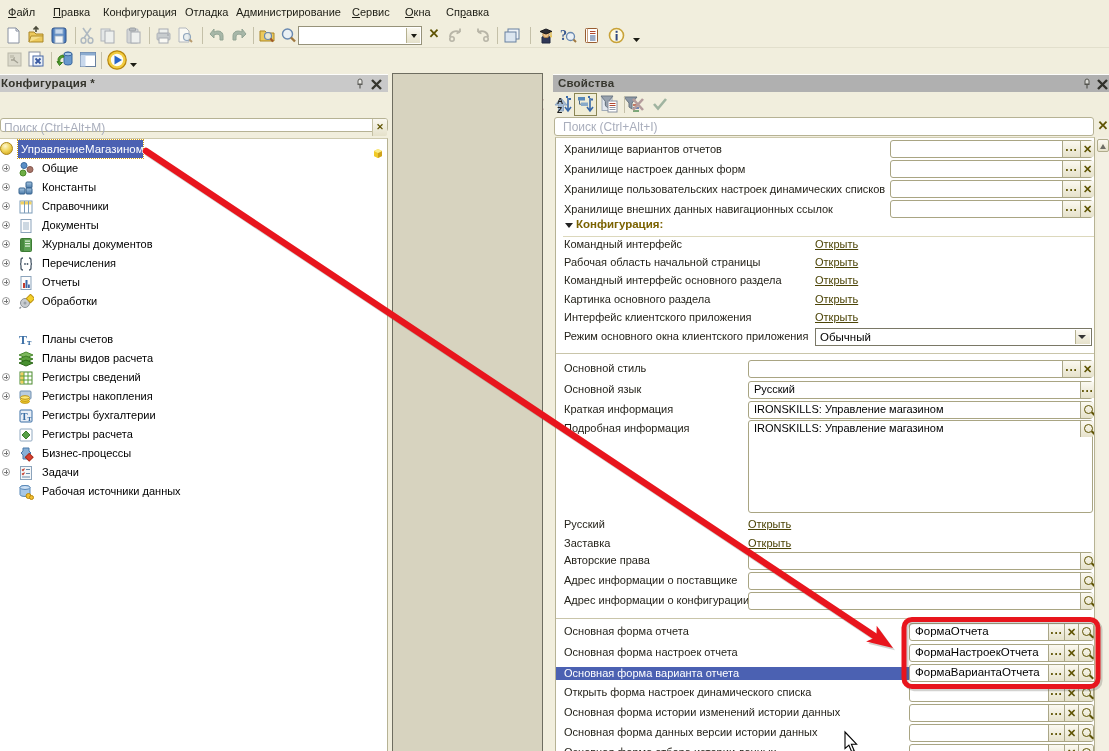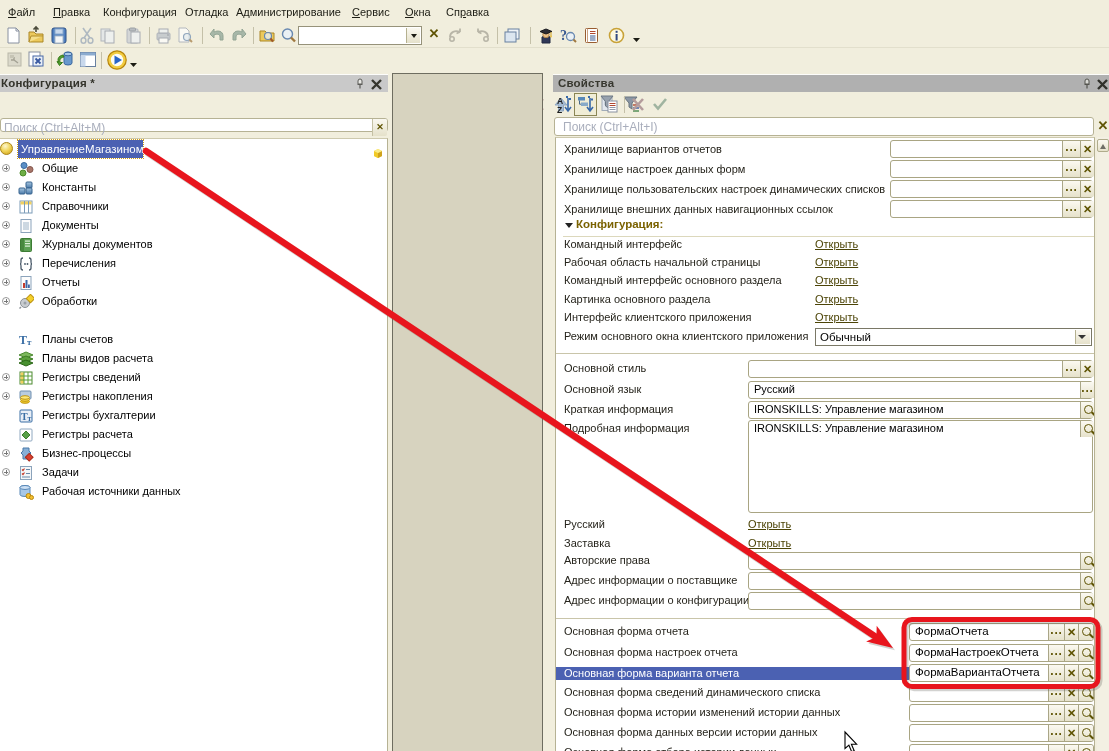--- a/index.html
+++ b/index.html
@@ -600,21 +600,21 @@
       <span class="bq" style="left:168px;width:15px"></span>
     </div>
 <div style="position:absolute;left:0;top:529px;width:353px;height:13px;background:#4b61b2;"></div>
 <div class="plbl" style="top:529px;color:#fff">Основная форма варианта отчета</div>
 <div class="field" style="left:353px;top:526px;width:221px">
       <span class="ftext">ФормаВариантаОтчета</span>
       <span class="bdots" style="left:138px;width:16px">...</span>
       <span class="bx" style="left:154px;width:14px">✕</span>
       <span class="bq" style="left:168px;width:15px"></span>
     </div>
-<div class="plbl" style="top:548px">Основная форма сведений динамического списка</div>
+<div class="plbl" style="top:548px">Открыть форма настроек динамического списка</div>
 <div class="field" style="left:353px;top:546px;width:185px">
       <span class="bdots" style="left:138px;width:16px">...</span>
       <span class="bx" style="left:154px;width:14px">✕</span>
       <span class="bq" style="left:168px;width:15px"></span>
     </div>
 <div class="plbl" style="top:568px">Основная форма истории изменений истории данных</div>
 <div class="field" style="left:353px;top:566px;width:185px">
       <span class="bdots" style="left:138px;width:16px">...</span>
       <span class="bx" style="left:154px;width:14px">✕</span>
       <span class="bq" style="left:168px;width:15px"></span>

